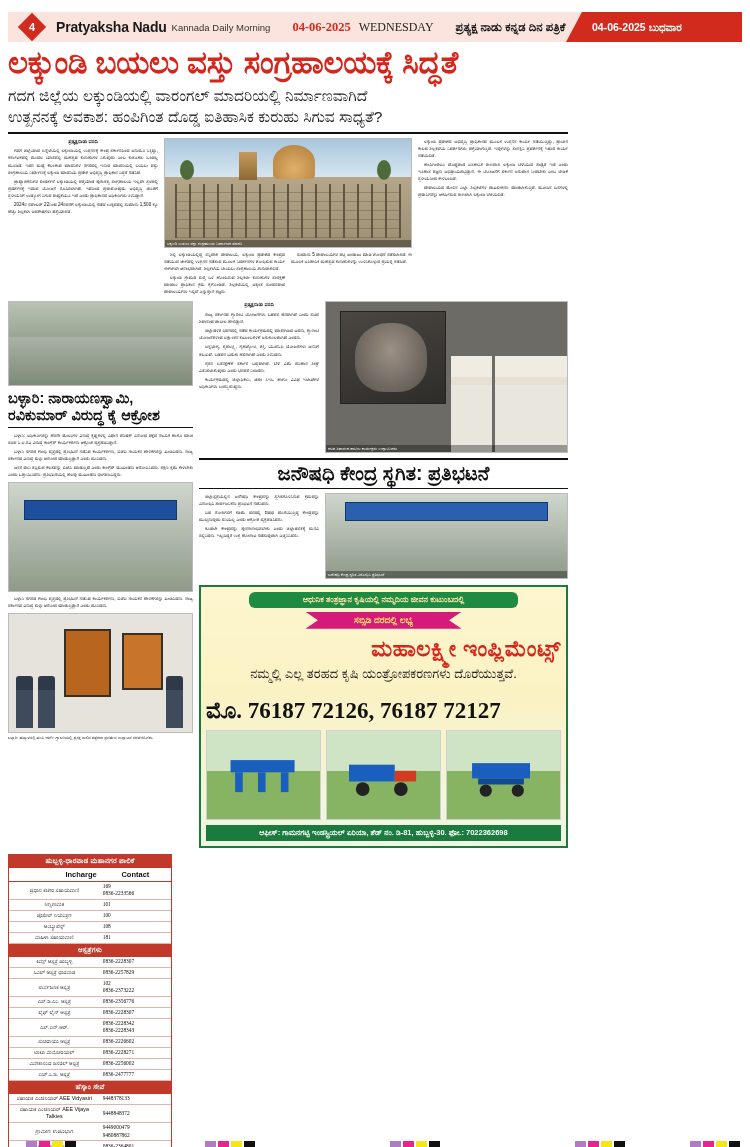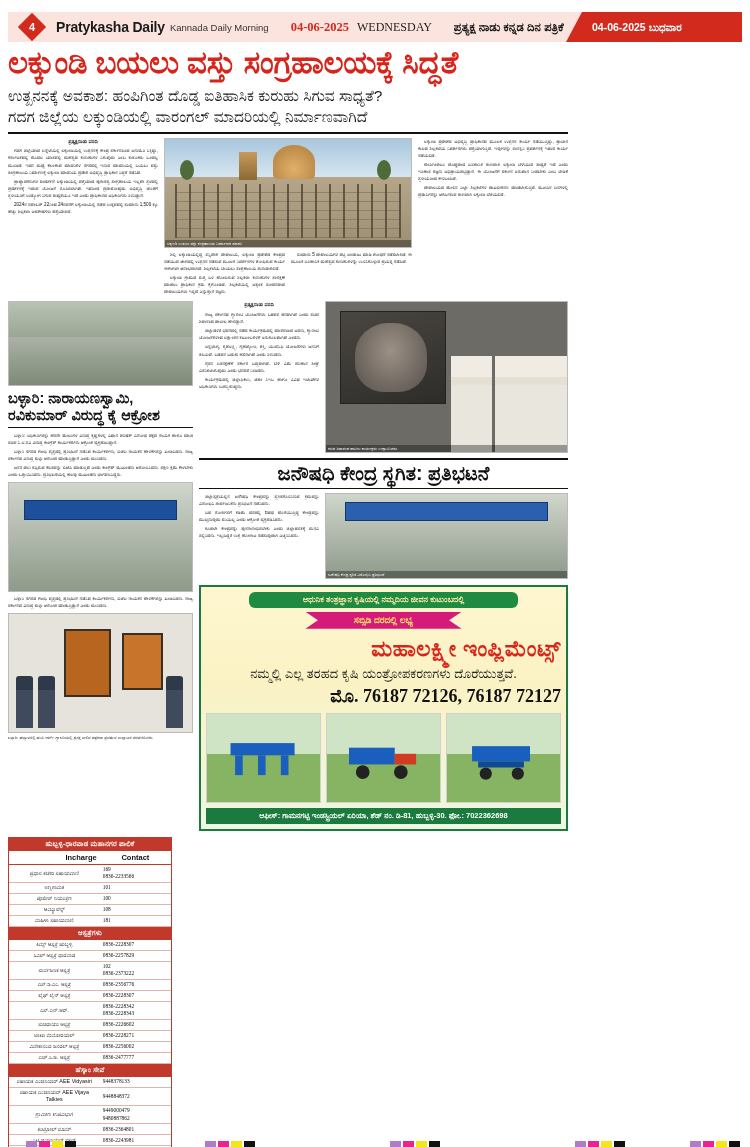--- a/index.html
+++ b/index.html
@@ -154,22 +154,22 @@
   .ad-ribbon {
     background: #d61a7a; color: #ffe85e; font-size: 9px; font-weight: bold;
     text-align: center; padding: 3px 22px; width: 44%; margin: 4px auto 0;
     clip-path: polygon(0 0,100% 0, 92% 50%, 100% 100%, 0 100%, 8% 50%);
   }
   .ad-title {
     text-align: right; font-size: 22px; font-weight: bold; color: #d8251b;
     margin-top: 7px; letter-spacing: 0.5px;
   }
   .ad-line { text-align: center; font-size: 13px; color: #111; margin-top: 4px; }
-  .ad-phone { text-align: right; font-size: 18px; font-weight: bold; color: #111;
-    margin-top: 4px; font-family: "Liberation Serif", serif; }
+  .ad-phone { text-align: left; font-size: 23px; font-weight: bold; color: #111;
+    margin-top: 16px; font-family: "Liberation Serif", serif; }
   .ad-imgs { display: flex; gap: 5px; margin-top: 6px; }
   .ad-img { flex: 1; height: 90px; border: 1px solid #cfcfcf; position: relative; overflow: hidden;
     background: linear-gradient(180deg,#cfe4c4 0 46%, #86b463 46% 100%); }
   .ad-img .impl { position: absolute; left: 14%; top: 26%; width: 70%; height: 52%; }
   .ad-bottom {
     background: #1b7a3d; color: #ffffff; font-size: 7.5px; font-weight: bold;
     text-align: center; padding: 3px; margin-top: 5px;
   }
 
   
@@ -197,37 +197,37 @@
 </style>
 </head>
 <body>
 
 <div class="page">
 
   <div class="masthead">
     <div class="pagenum">
       <span>4</span>
     </div>
-    <div class="mast-title">Pratykasha Daily</div>
+    <div class="mast-title">Pratyaksha Nadu</div>
     <div class="mast-sub">Kannada Daily Morning</div>
     <div class="mast-date">04-06-2025</div>
     <div class="mast-day">WEDNESDAY</div>
     <div class="mast-kan">ಪ್ರತ್ಯಕ್ಷ ನಾಡು ಕನ್ನಡ ದಿನ ಪತ್ರಿಕೆ</div>
     <div class="mast-flag">04-06-2025 ಬುಧವಾರ</div>
   </div>
 
   <div class="body-area">
 
     <div class="content">
 
       <div>
         <div class="lead-head">ಲಕ್ಕುಂಡಿ ಬಯಲು ವಸ್ತು ಸಂಗ್ರಹಾಲಯಕ್ಕೆ ಸಿದ್ಧತೆ</div>
         <div class="lead-sub">
+          <div>ಗದಗ ಜಿಲ್ಲೆಯ ಲಕ್ಕುಂಡಿಯಲ್ಲಿ ವಾರಂಗಲ್ ಮಾದರಿಯಲ್ಲಿ ನಿರ್ಮಾಣವಾಗಿದೆ</div>
           <div>ಉತ್ಖನನಕ್ಕೆ ಅವಕಾಶ: ಹಂಪಿಗಿಂತ ದೊಡ್ಡ ಐತಿಹಾಸಿಕ ಕುರುಹು ಸಿಗುವ ಸಾಧ್ಯತೆ?</div>
-          <div>ಗದಗ ಜಿಲ್ಲೆಯ ಲಕ್ಕುಂಡಿಯಲ್ಲಿ ವಾರಂಗಲ್ ಮಾದರಿಯಲ್ಲಿ ನಿರ್ಮಾಣವಾಗಿದೆ</div>
         </div>
 
         <div class="cols3">
           <div class="col" style="width:150px">
             <div class="byline">ಪ್ರತ್ಯಕ್ಷನಾಡು ವರದಿ</div>
             <p>ಗದಗ ಜಿಲ್ಲೆಯಾದ ಹಿನ್ನೆಲೆಯಲ್ಲಿ ಲಕ್ಕುಂಡಿಯಲ್ಲಿ ಉತ್ಖನನಕ್ಕೆ ಕೇಂದ್ರ ಸರ್ಕಾರದಿಂದ ಅನುಮತಿ ಸಿಕ್ಕಿದ್ದು, ಕರ್ನಾಟಕದಲ್ಲಿ ಮೊದಲ ಯಾಸವಲ್ಲಿ ಮಹತ್ವದ ಕುರುಹುಗಳ ಸಿಗುವುದು ಎಂಬ ಕುತೂಹಲ ಒಂದಲ್ಲ ಮೂಡಿದೆ. ಇದರ ಮಧ್ಯೆ ಕೆಲಂಗಾದ ಮಾದರಿಗಳ ನಗರದಲ್ಲಿ ಇರುವ ಮಾದರಿಯಲ್ಲಿ ಬಯಲು ವಸ್ತು ಸಂಗ್ರಹಾಲಯ ನಿರ್ಮಾಣಕ್ಕೆ ಲಕ್ಕುಂಡಿ ಮಾದರಿಯ ಪ್ರದೇಶ ಅಭಿವೃದ್ಧಿ ಪ್ರಾಧಿಕಾರ ಸಿದ್ಧತೆ ನಡೆಸಿದೆ.</p>
             <p>ಪ್ರಾಧ್ಯಾಪಕರುಗಳ ಸಂದರ್ಶನೆ ಲಕ್ಕುಂಡಿಯಲ್ಲಿ ಪತ್ತೆಯಾದ ಪುರಾತತ್ವ ಸಂಗ್ರಹಾಲಯ ಇಲ್ಲವೇ ಸ್ಥಳದಲ್ಲಿ ಪ್ರದರ್ಶನಕ್ಕೆ ಇಡುವ ಯೋಜನೆ ರೂಪಿಸಲಾಗಿದೆ. ಇದರಿಂದ ಪ್ರವಾಸೋದ್ಯಮ ಅಭಿವೃದ್ಧಿ ಜೊತೆಗೆ ಸ್ಥಳೀಯರಿಗೆ ಉದ್ಯೋಗ ಸಿಗುವ ಸಾಧ್ಯತೆಯೂ ಇದೆ ಎಂದು ಪ್ರಾಧಿಕಾರದ ಅಧಿಕಾರಿಗಳು ತಿಳಿಸಿದ್ದಾರೆ.</p>
             <p>2024ರ ನವೆಂಬರ್ 22ರಿಂದ 24ರವರೆಗೆ ಲಕ್ಕುಂಡಿಯಲ್ಲಿ ನಡೆದ ಉತ್ಸವದಲ್ಲಿ ಸುಮಾರು 1,500 ಕ್ಕೂ ಹೆಚ್ಚು ಶಿಲ್ಪಕಲಾ ಅವಶೇಷಗಳು ಪತ್ತೆಯಾಗಿವೆ.</p>
           </div>
 

